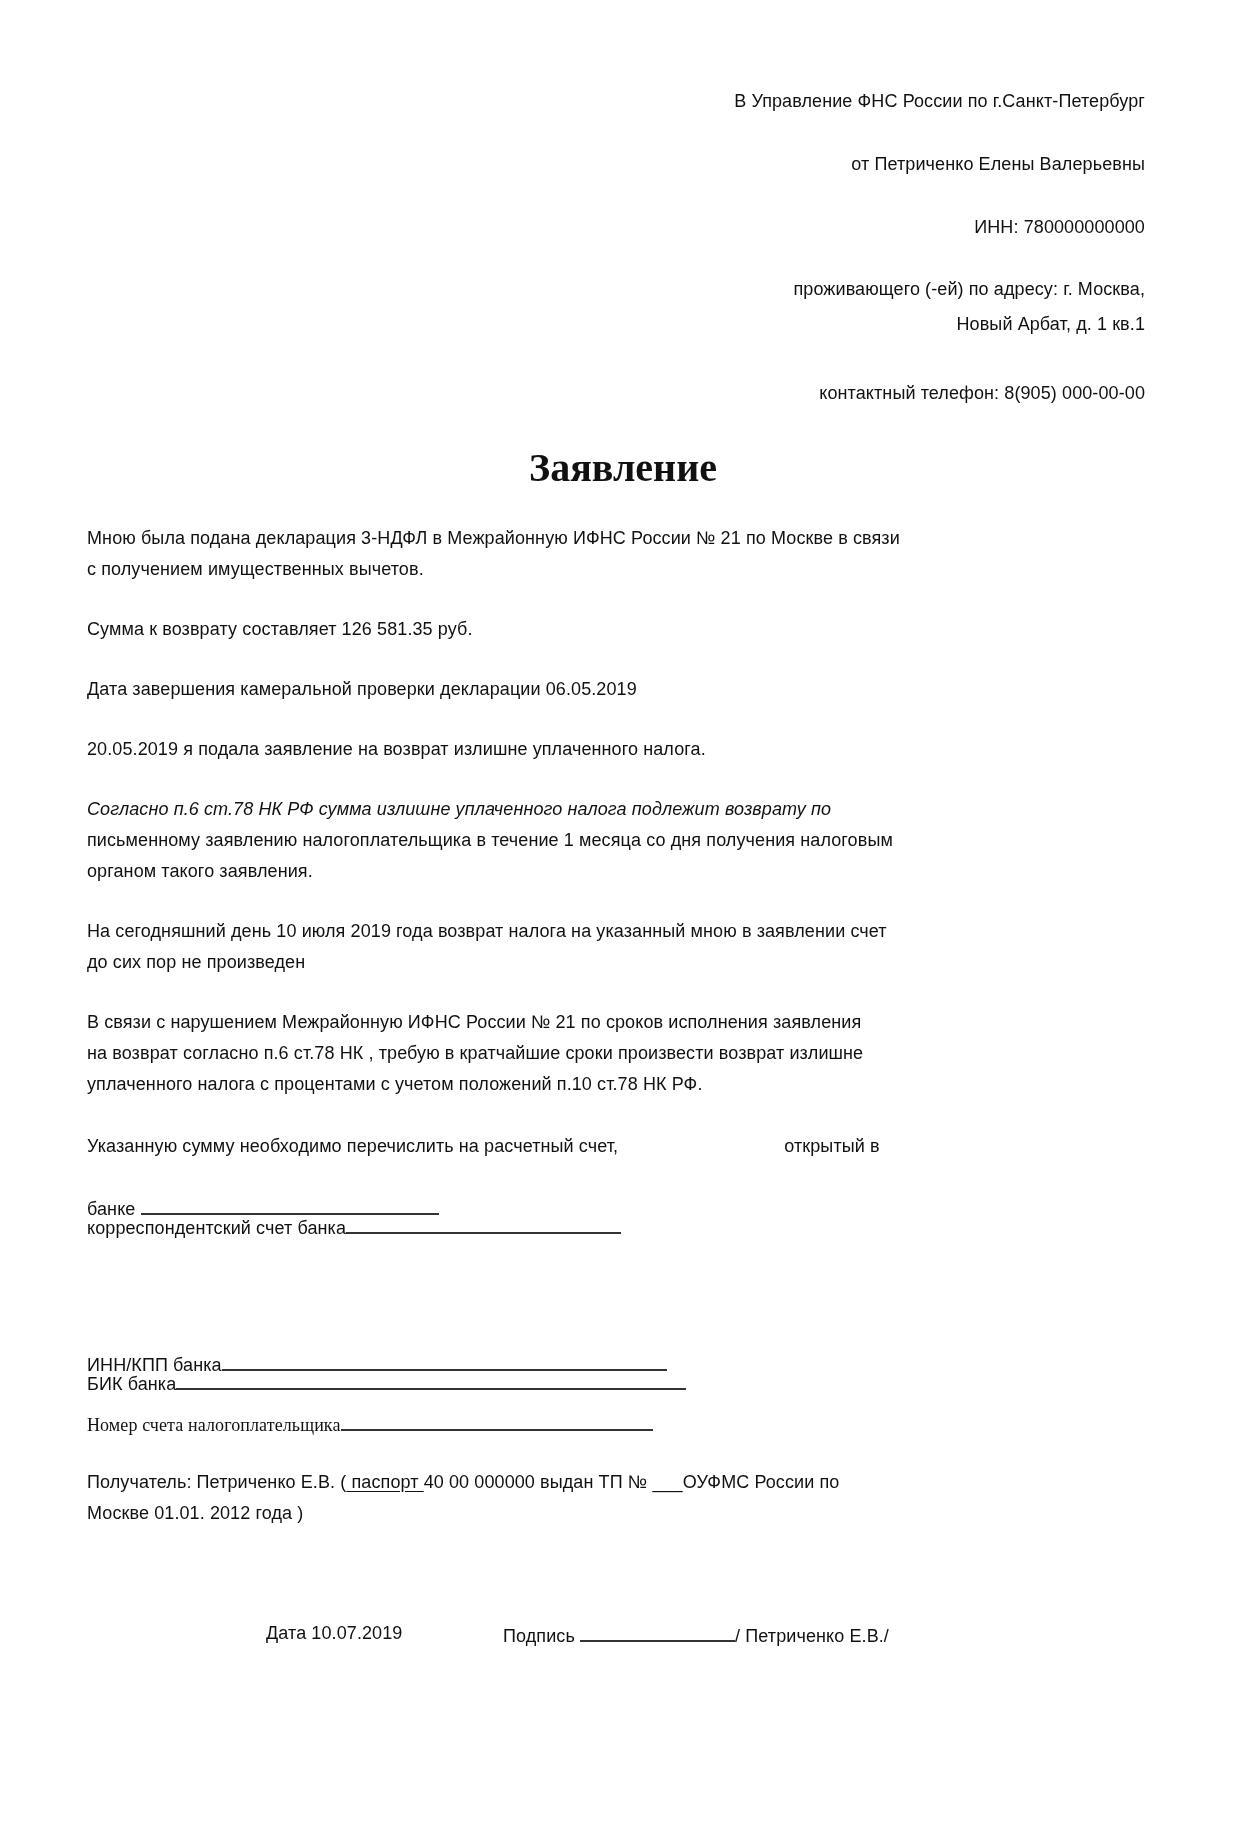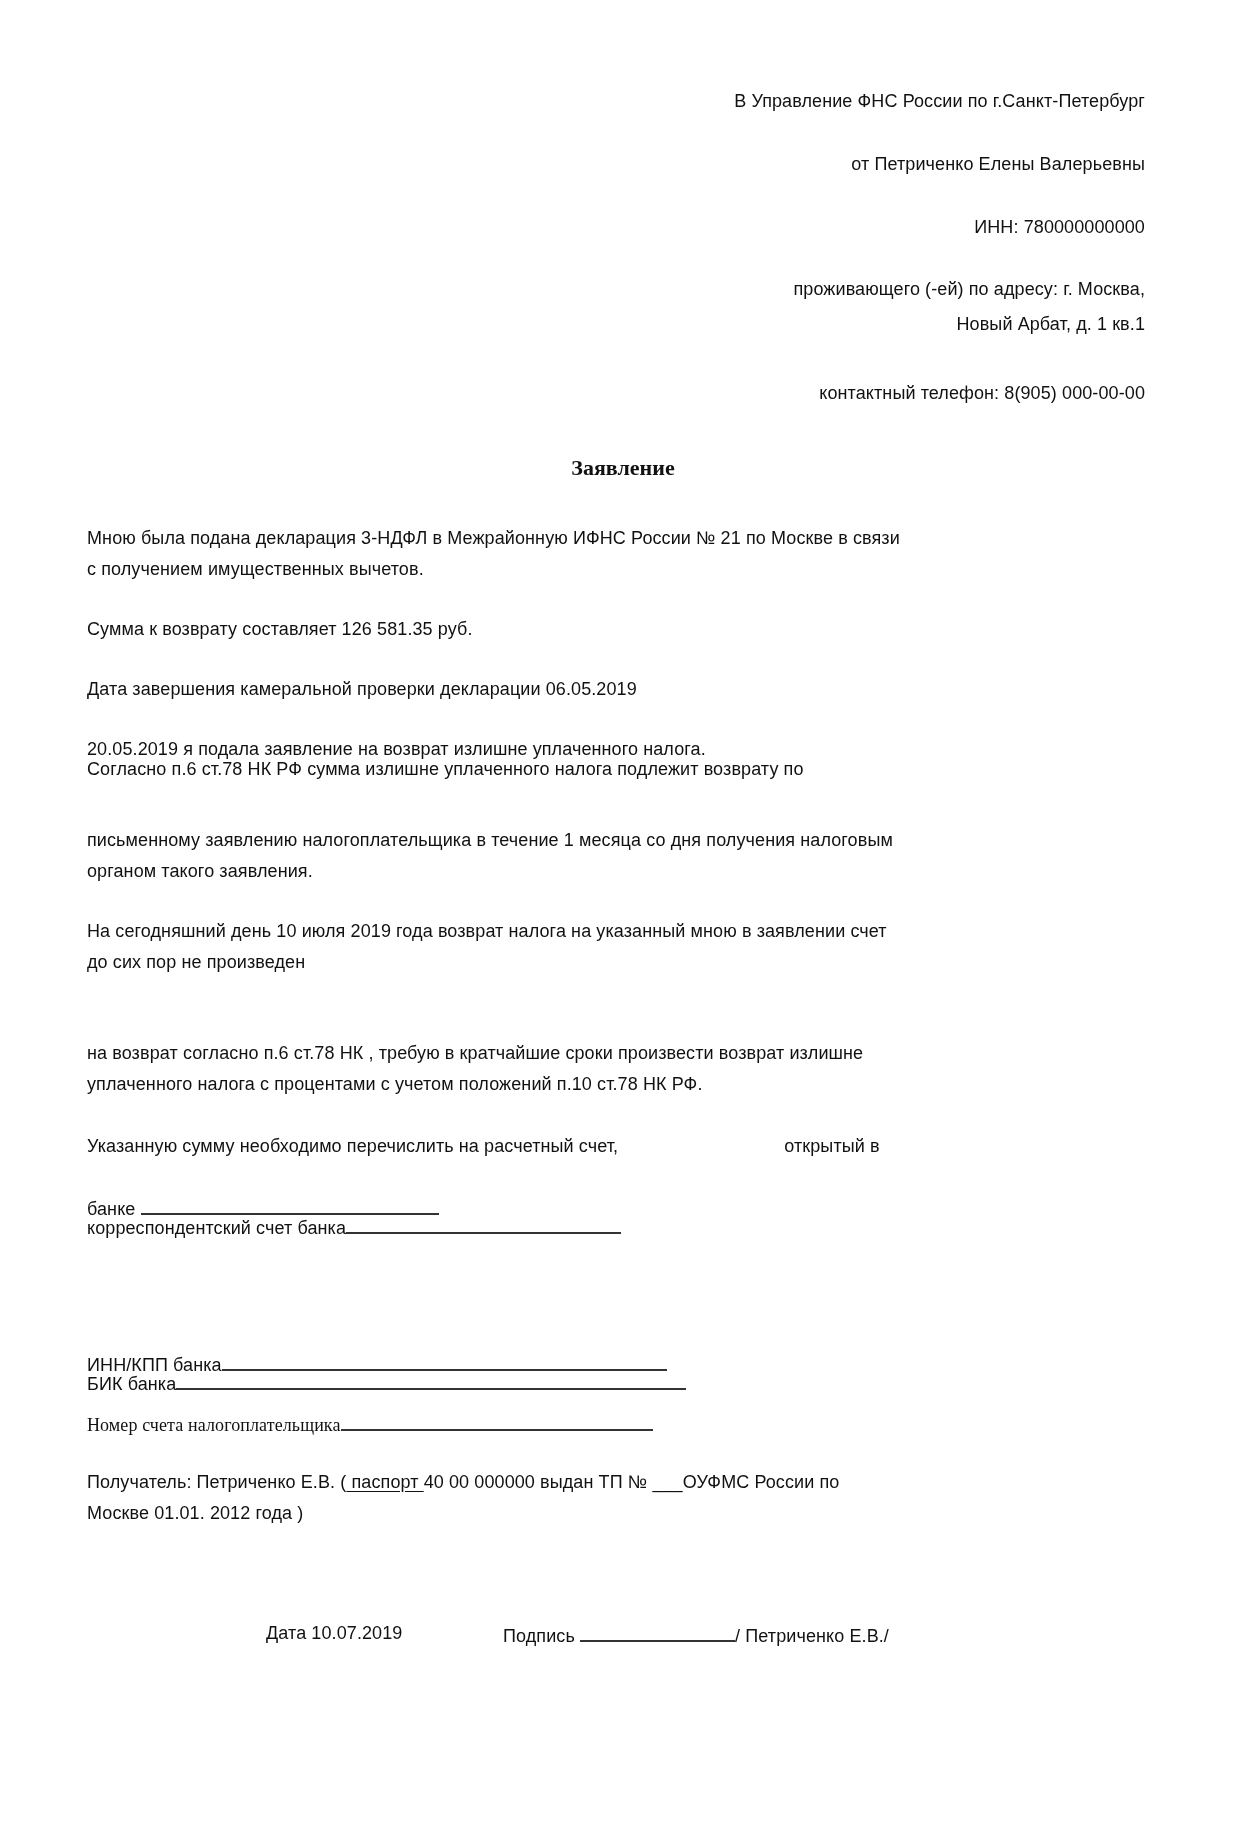--- a/index.html
+++ b/index.html
@@ -3,21 +3,21 @@
 <meta charset="utf-8">
 <style>
   html, body { margin:0; padding:0; background:#ffffff; }
   body { width:1246px; height:1830px; position:relative; overflow:hidden;
          font-family:"Liberation Sans", sans-serif; color:#111111; }
   .page { position:absolute; left:0; top:0; width:1246px; height:1830px; background:#ffffff; }
   .ln { position:absolute; font-size:18px; line-height:31px; white-space:nowrap; letter-spacing:0.1px; }
   .r { right:101px; text-align:right; }
   .l { left:87px; }
   .title { position:absolute; left:0; width:1246px; top:448px; text-align:center;
-           font-family:"Liberation Serif", serif; font-weight:bold; font-size:22px; line-height:40px; }
+           font-family:"Liberation Serif", serif; font-weight:bold; font-size:40px; line-height:40px; }
   .blank { display:inline-block; border-bottom:2px solid #333; height:22px; vertical-align:baseline; }
   .uline { text-decoration:underline; text-underline-offset:3px; }
   .gap { display:inline-block; }
 </style>
 </head>
 <body>
 
 <div class="page">
 
   <div class="ln r" style="top:86px;">В Управление ФНС России по г.Санкт-Петербург</div>
@@ -31,27 +31,28 @@
 
   <div class="ln l" style="top:523px;">Мною была подана декларация 3-НДФЛ в Межрайонную ИФНС России № 21 по Москве в связи</div>
   <div class="ln l" style="top:554px;">с получением имущественных вычетов.</div>
 
   <div class="ln l" style="top:614px;">Сумма к возврату составляет 126 581.35 руб.</div>
 
   <div class="ln l" style="top:674px;">Дата завершения камеральной проверки декларации 06.05.2019</div>
 
   <div class="ln l" style="top:734px;">20.05.2019 я подала заявление на возврат излишне уплаченного налога.</div>
 
-  <div class="ln l" style="top:754px;">Согласно п.6 ст.78 НК РФ сумма излишне уплаченного налога подлежит возврату по</div>
+  <div class="ln l" style="top:794px;font-style:italic;">Согласно п.6 ст.78 НК РФ сумма излишне уплаченного налога подлежит возврату по</div>
   <div class="ln l" style="top:825px;">письменному заявлению налогоплательщика в течение 1 месяца со дня получения налоговым</div>
   <div class="ln l" style="top:856px;">органом такого заявления.</div>
 
   <div class="ln l" style="top:916px;">На сегодняшний день 10 июля 2019 года возврат налога на указанный мною в заявлении счет</div>
   <div class="ln l" style="top:947px;">до сих пор не произведен</div>
 
+  <div class="ln l" style="top:1007px;">В  связи  с нарушением Межрайонную ИФНС России № 21 по сроков исполнения заявления</div>
   <div class="ln l" style="top:1038px;">на возврат согласно п.6 ст.78 НК , требую в кратчайшие сроки произвести возврат излишне</div>
   <div class="ln l" style="top:1069px;">уплаченного налога с процентами с учетом положений п.10 ст.78 НК РФ.</div>
 
   <div class="ln l" style="top:1131px;">
     <span>Указанную сумму необходимо перечислить на расчетный счет,</span><span class="gap" style="width:166px;"></span><span>открытый в</span>
   </div>
 
   <div class="ln l" style="top:1191px;">
     <span>банке</span>
     <span class="blank" style="width:298px;"></span>

